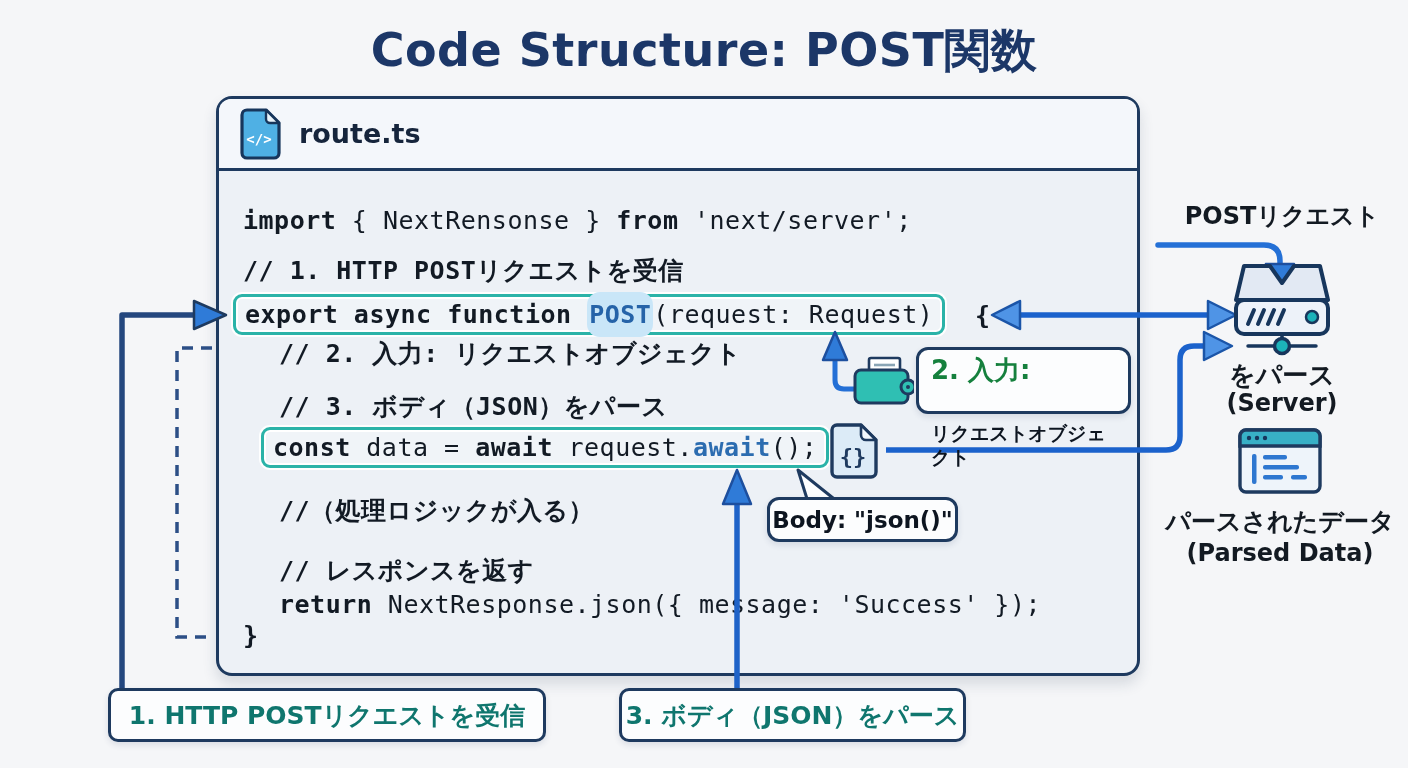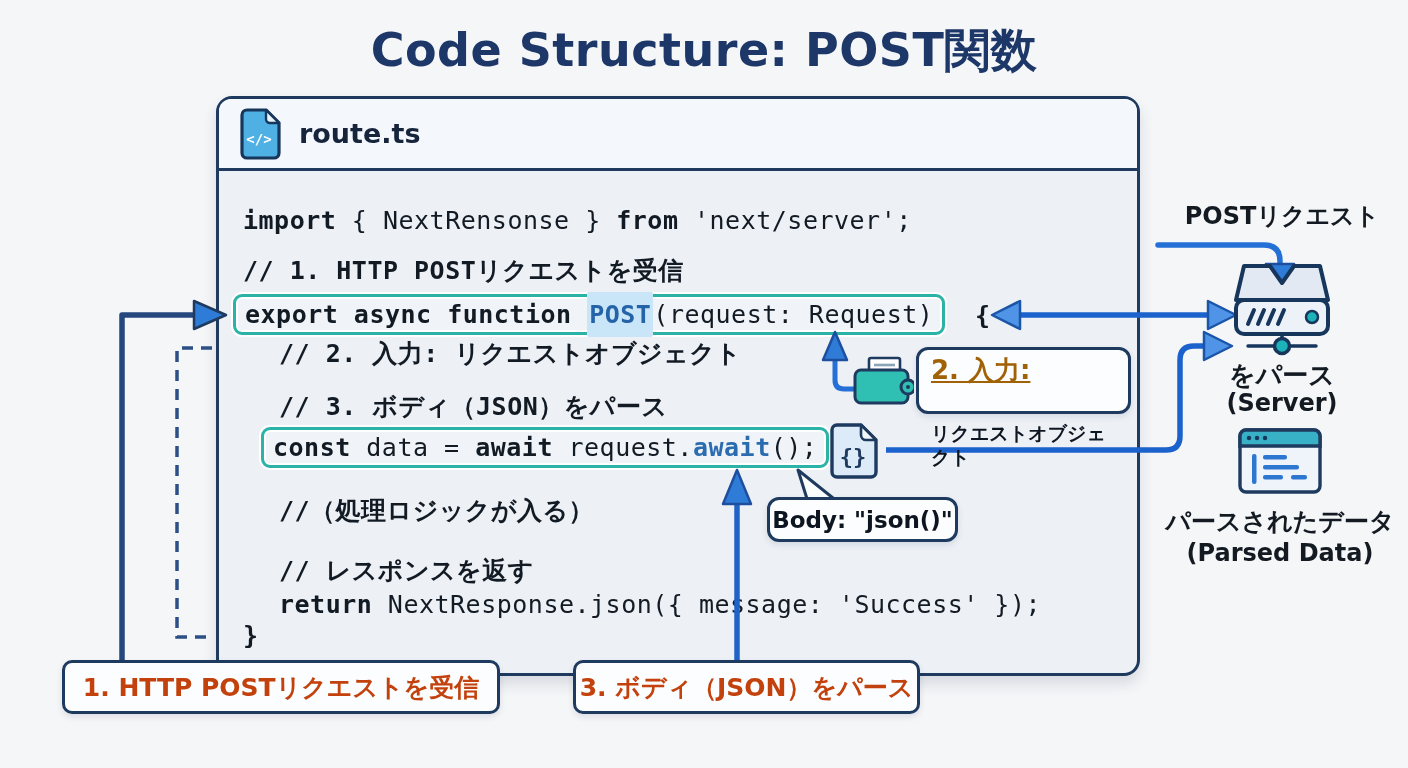--- a/index.html
+++ b/index.html
@@ -39,43 +39,43 @@
   .cmt{font-weight:700;}
   .hlbox{
     position:absolute;display:inline-block;
     border:3.5px solid #2bb3a8;border-radius:9px;
     padding:3px 9px;background:#f0f4f8;
     box-shadow:0 0 0 2px rgba(255,255,255,.9), inset 0 0 0 2px #ffffff;
     white-space:nowrap;
     font-family:"DejaVu Sans Mono","Liberation Mono",monospace;
     font-size:25px;letter-spacing:.5px;font-weight:500;color:#121a24;
   }
-  .tok-post{background:#c9e6f8;color:#2563a8;font-weight:800;border-radius:2px;padding:8px 2px;}
+  .tok-post{background:#c9e6f8;color:#2563a8;font-weight:800;border-radius:13px;padding:8px 2px;}
   .tok-json{color:#2b6cb0;font-weight:700;}
   .after-brace{
     position:absolute;font-family:"DejaVu Sans Mono","Liberation Mono",monospace;
     font-size:25px;font-weight:700;
   }
   
   .callout{
     position:absolute;background:#fcfdfe;border:3.5px solid #1e3a5f;border-radius:12px;
     box-shadow:0 3px 6px rgba(30,50,90,.12);
     box-sizing:border-box;z-index:10;
   }
   .callout-input{left:916px;top:347px;width:215px;height:67px;padding:5px 12px;}
-  .callout-input .l1{font-size:26px;font-weight:800;line-height:30px;color:#a16207;text-decoration:underline;}
+  .callout-input .l1{font-size:26px;font-weight:800;line-height:30px;color:#15803d;}
   .callout-input .l2{font-size:19px;font-weight:800;line-height:24px;color:#0d1520;margin-top:36px;}
   .callout-body{
     left:767px;top:497px;width:191px;height:45px;
     display:flex;align-items:center;justify-content:center;
     font-size:23px;font-weight:800;color:#0d1520;
   }
   .callout-step{
-    top:660px;height:54px;display:flex;align-items:center;justify-content:center;
-    font-size:25px;font-weight:800;color:#c2410c;border-radius:10px;
+    top:688px;height:54px;display:flex;align-items:center;justify-content:center;
+    font-size:25px;font-weight:800;color:#0f766e;border-radius:10px;margin-left:46px;
   }
   .callout-step1{left:62px;width:438px;}
   .callout-step3{left:573px;width:347px;}
   
   .rlabel{position:absolute;text-align:center;color:#131a22;font-weight:800;}
   .lbl-postreq{left:1152px;top:200px;width:260px;font-size:24px;}
   .lbl-server-jp{left:1172px;top:358px;width:220px;font-size:26px;}
   .lbl-server-en{left:1172px;top:389px;width:220px;font-size:24px;}
   .lbl-parsed-jp{left:1152px;top:505px;width:256px;font-size:25px;}
   .lbl-parsed-en{left:1152px;top:539px;width:256px;font-size:24px;}

